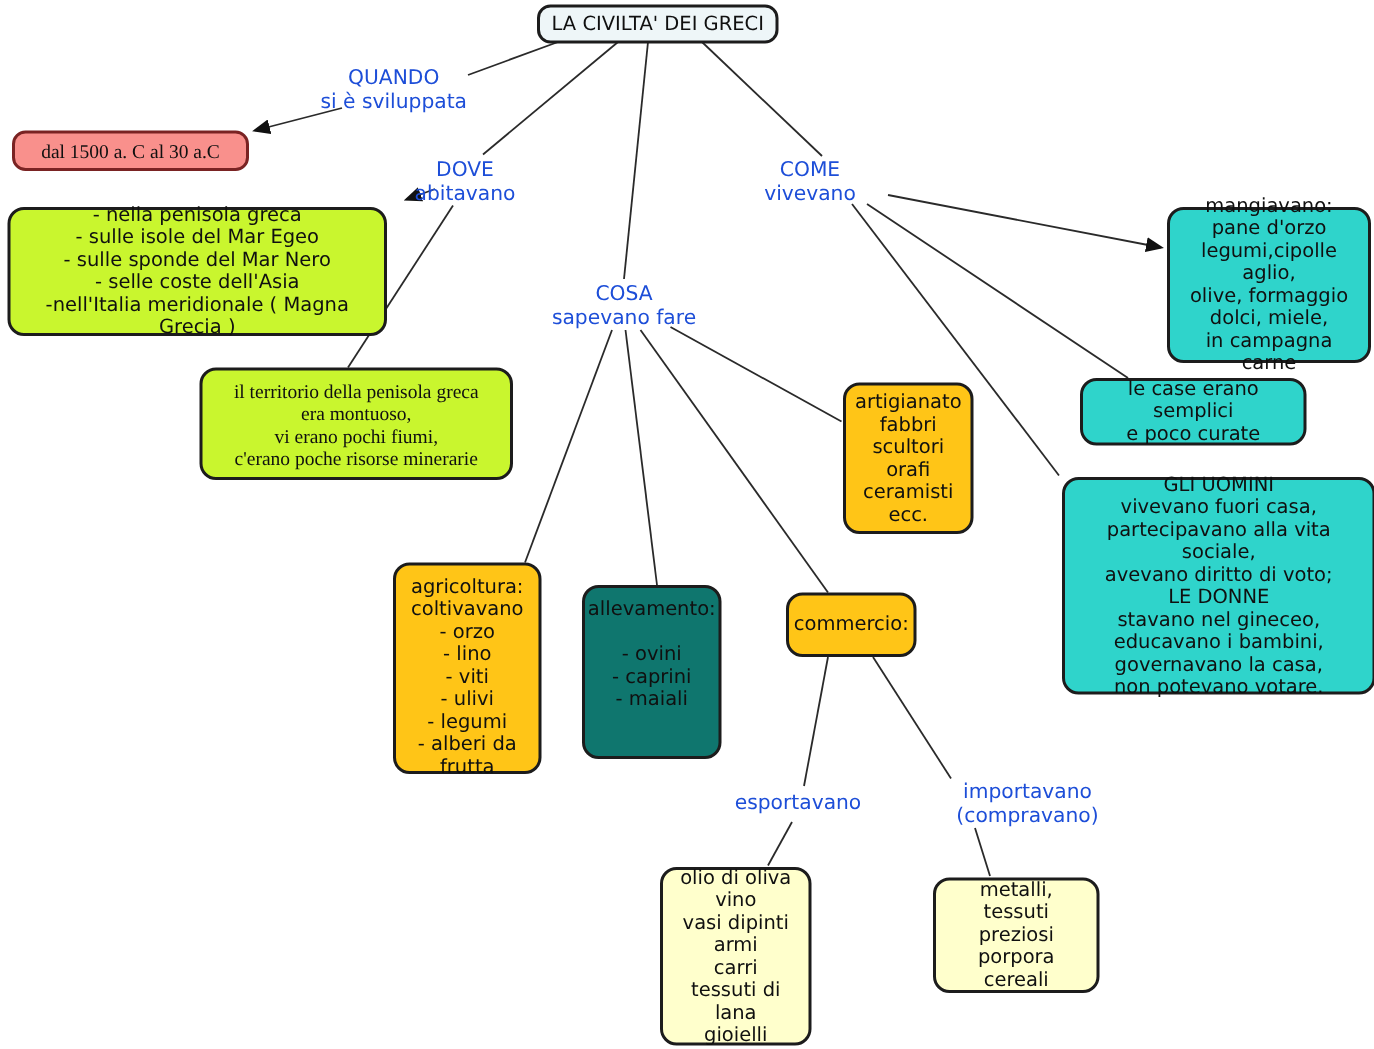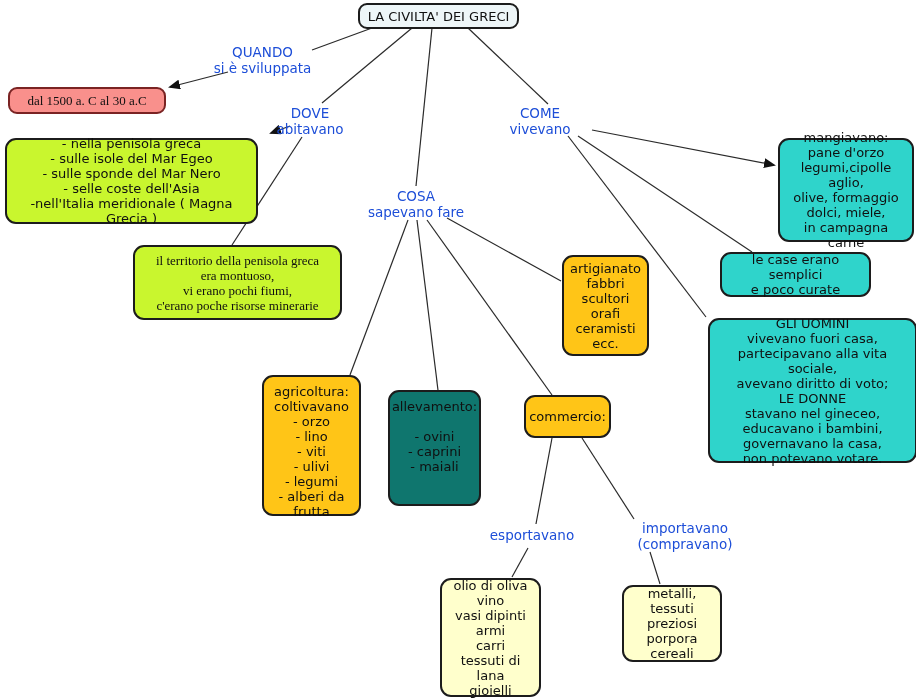--- a/index.html
+++ b/index.html
@@ -38,21 +38,21 @@
   #n-places     {left:5px;  top:138px;width:253px;height:86px; background:#c9f62e;}
   #n-territory  {left:133px;top:245px;width:209px;height:75px; background:#c9f62e;font-family:Liberation Serif, serif;}
   #n-food       {left:778px;top:138px;width:136px;height:104px;background:#2fd4cb;}
   #n-houses     {left:720px;top:252px;width:151px;height:45px; background:#2fd4cb;}
   #n-menwomen   {left:676px;top:318px;width:209px;height:145px;background:#2fd4cb;margin-left:32px;}
   #n-crafts     {left:562px;top:255px;width:87px; height:101px;background:#ffc517;}
   #n-farming    {left:262px;top:375px;width:99px;height:141px;background:#ffc517;}
   #n-breeding   {left:388px;top:390px;width:93px; height:116px;background:#0f766e;}
   #n-trade      {left:524px;top:395px;width:87px; height:43px; background:#ffc517;}
   #n-exports    {left:440px;top:578px;width:101px;height:119px;background:#ffffcc;}
-  #n-imports    {left:622px;top:585px;width:100px;height:77px; background:#ffffcc;}
+  #n-imports    {left:622px;top:585px;width:111px;height:77px; background:#ffffcc;}
   
   #l-quando     {left:200px;top:44px; width:125px;}
   #l-dove       {left:272px;top:105px;width:76px;}
   #l-cosa       {left:362px;top:188px;width:108px;}
   #l-come       {left:502px;top:105px;width:76px;}
   #l-esportavano{left:478px;top:527px;width:108px;}
   #l-importavano{left:592px;top:520px;width:100px;margin-left:43px;}
 </style>
 </head>
 <body>

